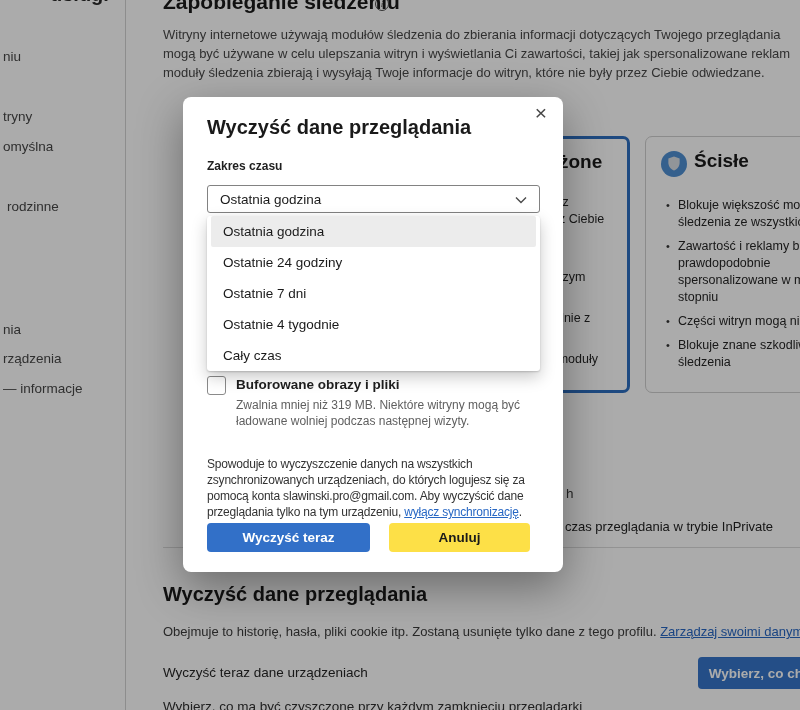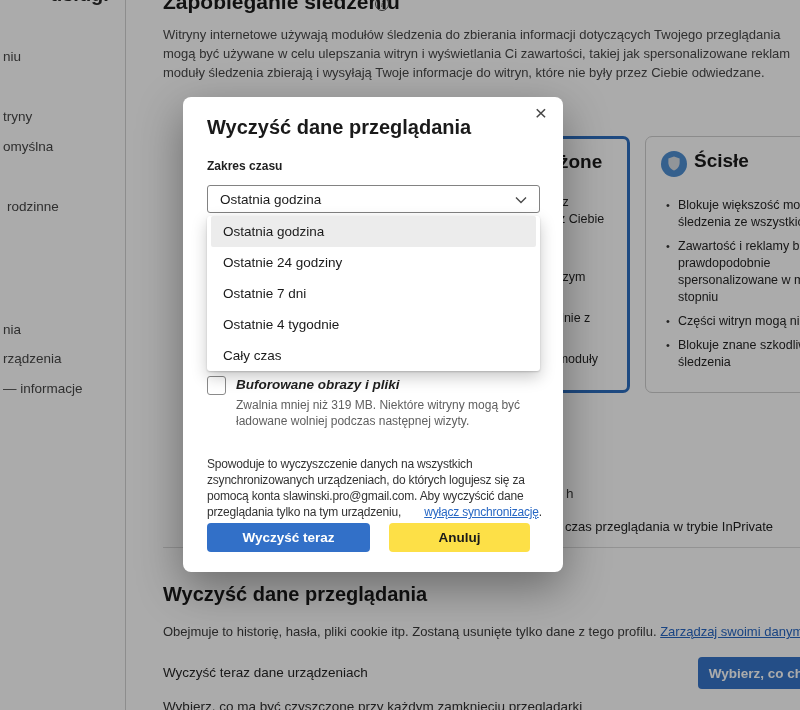--- a/index.html
+++ b/index.html
@@ -58,26 +58,26 @@
                 background:#fff; display:flex; align-items:center; padding:0 12px; font-size:13.5px; color:#1a1a1a; }
   .dlg-select .sel-text { flex:1; }
   .chev { flex:none; }
 
   .dlg-list { position:absolute; left:24px; top:119px; width:333px; height:155px; background:#fff; border-radius:3px;
               box-shadow:0 1px 2px rgba(0,0,0,0.18), 0 6px 16px rgba(0,0,0,0.22); padding-top:0; z-index:2; }
   .opt { height:31px; margin:0 4px; padding:0 12px; display:flex; align-items:center; font-size:13.5px; color:#1a1a1a; border-radius:2px; }
   .opt.sel { background:#ececec; }
 
   .chk-box { position:absolute; left:24px; top:279px; width:19px; height:19px; border:1px solid #8a8a8a; border-radius:3px; background:#fff; }
-  .chk-label { position:absolute; left:53px; top:280px; font-size:13.5px; font-weight:700; color:#1f1f1f; white-space:nowrap;font-style:italic; }
+  .chk-label { position:absolute; left:53px; top:280px; font-size:13.5px; font-weight:700; color:#1f1f1f; white-space:nowrap; }
   .chk-desc { position:absolute; left:53px; top:300px; width:300px; font-size:12px; line-height:16px; color:#5f5f5f; white-space:pre-line; }
 
   .sync-note { position:absolute; left:24px; top:343px; width:336px; font-size:12px; line-height:16px; color:#333;
                white-space:pre-line; letter-spacing:-0.2px; }
-  .dlg-link { color:#2767c4; text-decoration:underline;margin-left:20px; }
+  .dlg-link { color:#2767c4; text-decoration:underline; }
 
   .btn { position:absolute; top:426px; height:29px; border:none; border-radius:4px; font-size:13.5px; font-weight:600;
          font-family:inherit; text-align:center; cursor:default; }
   .btn-primary { left:24px; width:163px; background:#3270c8; color:#fff; }
   .btn-secondary { left:206px; width:141px; background:#fde047; color:#1a1a1a; }
 </style>
 </head>
 <body>
 
 <div class="page">

